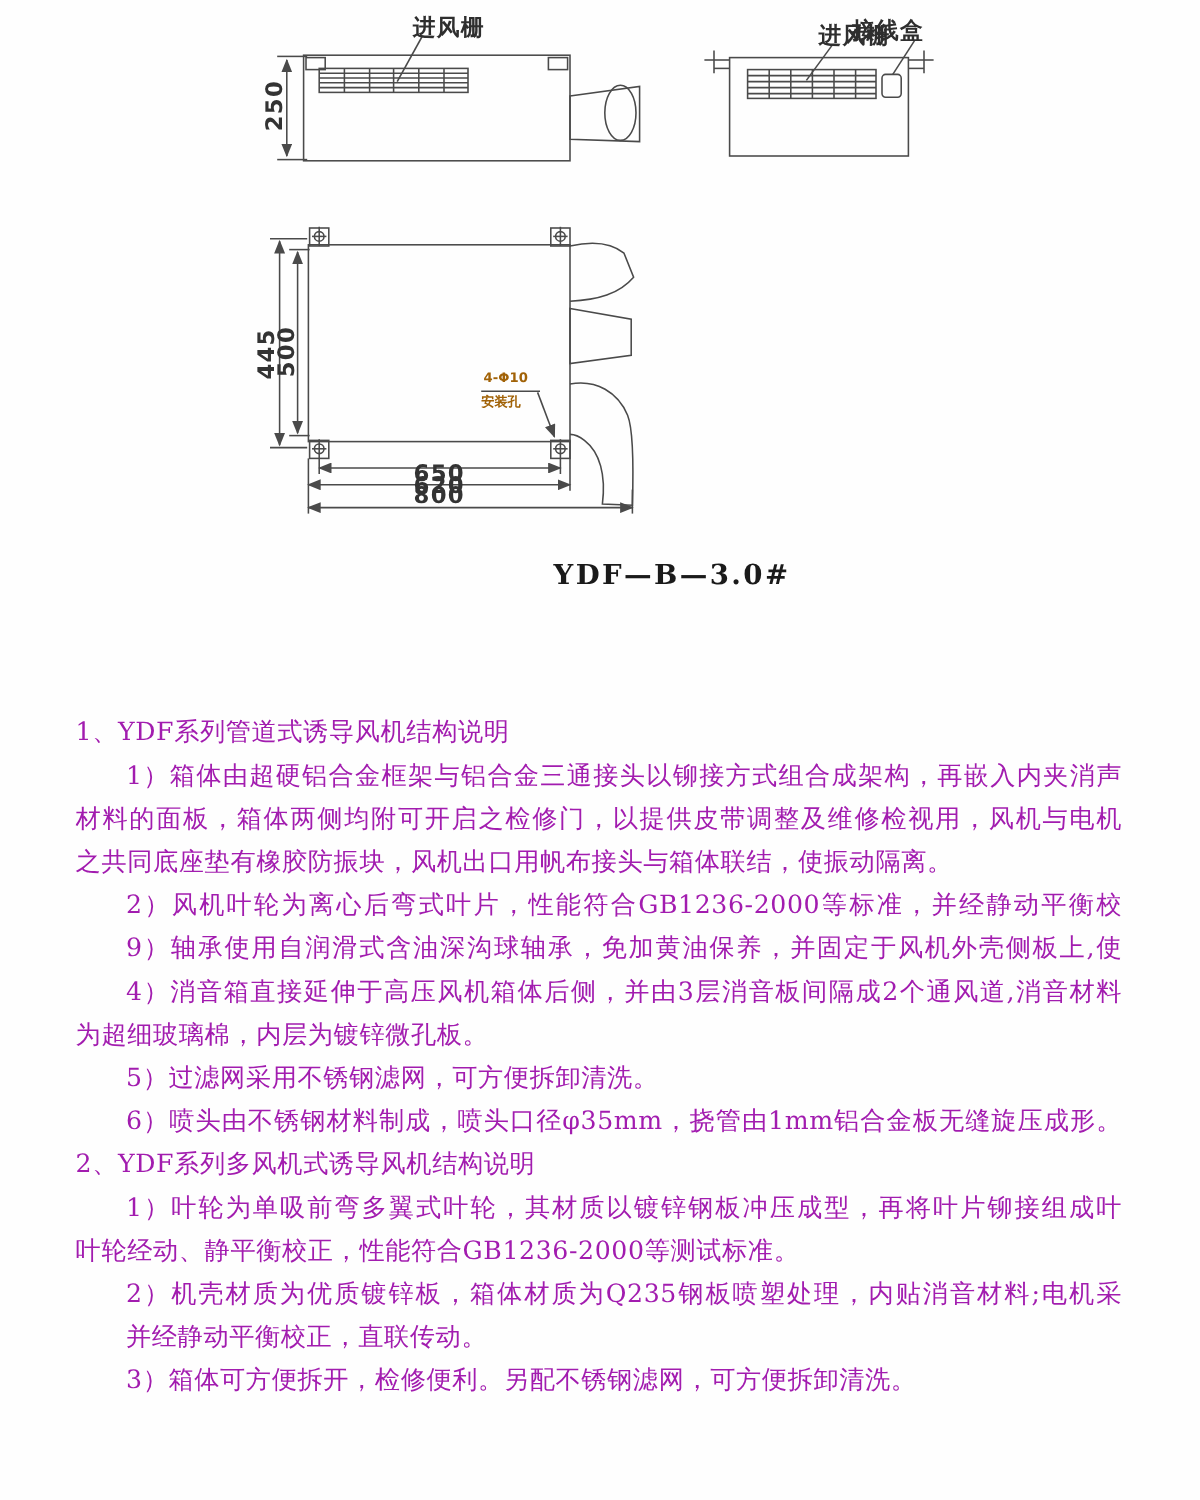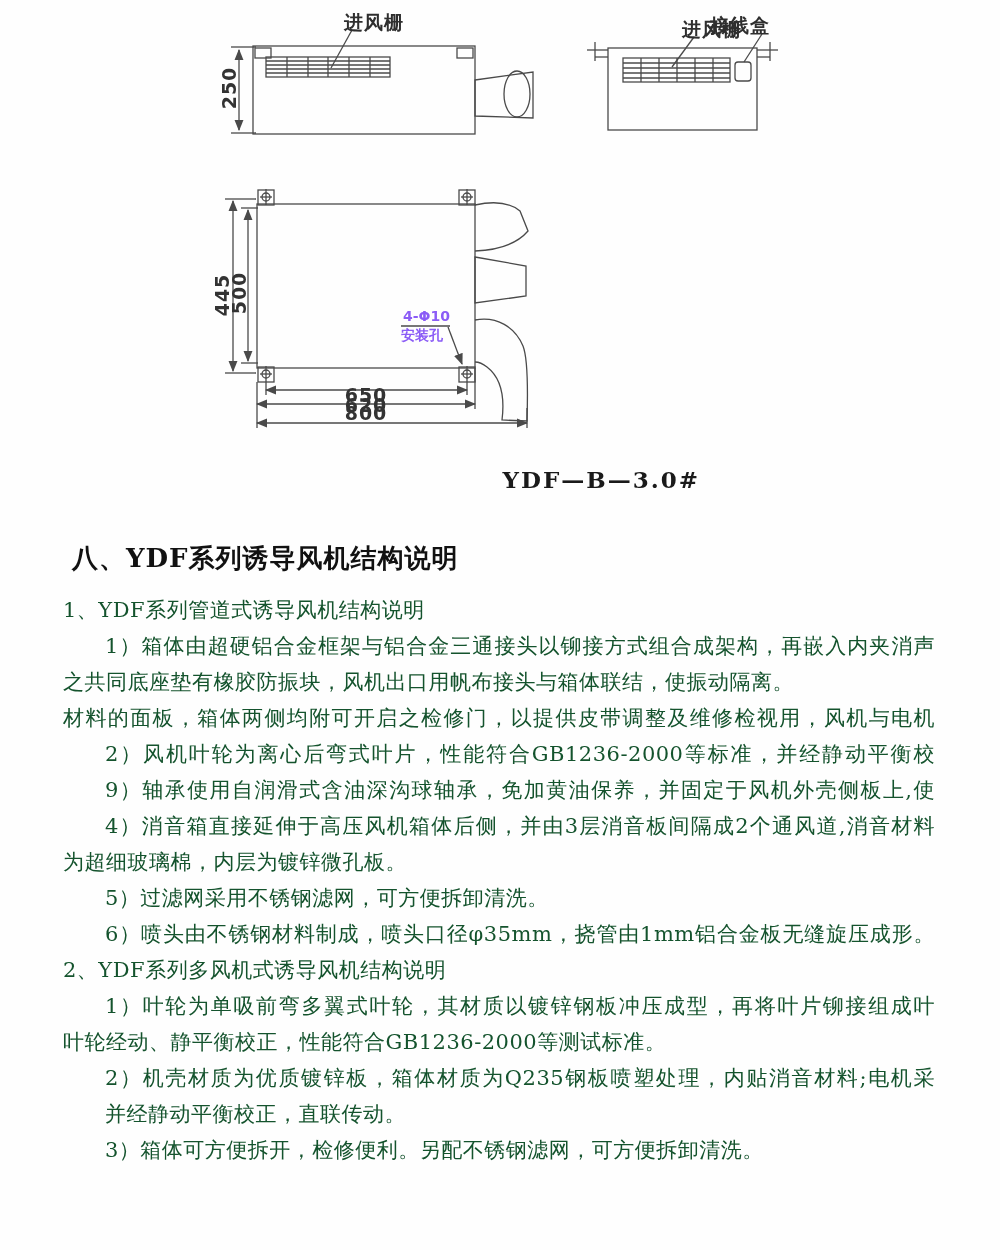--- a/index.html
+++ b/index.html
@@ -35,28 +35,28 @@
   .vdim{
     width:70px;height:16px;line-height:16px;
     transform:rotate(-90deg);
     transform-origin:center;
   }
   .hdim{width:60px;height:15px;line-height:15px;}
   .note{
     position:absolute;
     font-family:"DejaVu Sans","Liberation Sans",sans-serif;
     font-weight:700;
-    font-size:14px;
-    color:#8b5cf6;
+    font-size:11px;
+    color:#a16207;
     white-space:nowrap;
   }
   .caption{
     position:absolute;
     left:420px;top:466px;width:280px;
-    text-align:right;
+    text-align:center;
     font-weight:700;
     font-size:23px;
     letter-spacing:2px;
     color:#1a1a1a;
     white-space:nowrap;
   }
   .heading{
     position:absolute;
     left:72px;top:541px;
     font-weight:700;
@@ -65,21 +65,21 @@
     letter-spacing:1px;
     white-space:nowrap;
   }
   .textblock{
     position:absolute;
     left:63px;top:592px;width:872px;
   }
   .ln{
     height:36px;line-height:36px;
     font-size:21px;
-    color:#14532d;
+    color:#a21caf;
     white-space:nowrap;
     letter-spacing:0.5px;
   }
   .ln.j{
     white-space:normal;
     text-align:justify;
     text-align-last:justify;
     overflow:hidden;
   }
   .ln.in{padding-left:42px;}
@@ -205,27 +205,26 @@
   <div class="dim vdim" style="left:187px;top:287px;">445</div>
   <div class="dim vdim" style="left:204px;top:285px;">500</div>
   <div class="dim hdim" style="left:336px;top:373px;margin-top:25px;">620</div>
   <div class="dim hdim" style="left:336px;top:388px;">650</div>
   <div class="dim hdim" style="left:336px;top:406px;">800</div>
   <div class="note" style="left:403px;top:308px;">4-Φ10</div>
   <div class="note" style="left:401px;top:327px;">安装孔</div>
 
   <div class="caption">YDF—B—3.0#</div>
 
-  <div class="heading">八、YDF系列诱导风机结构说明</div>
 
   <div class="textblock">
     <div class="ln">1、YDF系列管道式诱导风机结构说明</div>
     <div class="ln in j">1）箱体由超硬铝合金框架与铝合金三通接头以铆接方式组合成架构，再嵌入内夹消声</div>
+    <div class="ln j">材料的面板，箱体两侧均附可开启之检修门，以提供皮带调整及维修检视用，风机与电机</div>
     <div class="ln">之共同底座垫有橡胶防振块，风机出口用帆布接头与箱体联结，使振动隔离。</div>
-    <div class="ln j">材料的面板，箱体两侧均附可开启之检修门，以提供皮带调整及维修检视用，风机与电机</div>
     <div class="ln in j">2）风机叶轮为离心后弯式叶片，性能符合GB1236-2000等标准，并经静动平衡校正。</div>
     <div class="ln in j">9）轴承使用自润滑式含油深沟球轴承，免加黄油保养，并固定于风机外壳侧板上,使</div>
     <div class="ln in j">4）消音箱直接延伸于高压风机箱体后侧，并由3层消音板间隔成2个通风道,消音材料</div>
     <div class="ln">为超细玻璃棉，内层为镀锌微孔板。</div>
     <div class="ln in">5）过滤网采用不锈钢滤网，可方便拆卸清洗。</div>
     <div class="ln in j">6）喷头由不锈钢材料制成，喷头口径φ35mm，挠管由1mm铝合金板无缝旋压成形。</div>
     <div class="ln">2、YDF系列多风机式诱导风机结构说明</div>
     <div class="ln in j">1）叶轮为单吸前弯多翼式叶轮，其材质以镀锌钢板冲压成型，再将叶片铆接组成叶轮。</div>
     <div class="ln">叶轮经动、静平衡校正，性能符合GB1236-2000等测试标准。</div>
     <div class="ln in j">2）机壳材质为优质镀锌板，箱体材质为Q235钢板喷塑处理，内贴消音材料;电机采</div>

